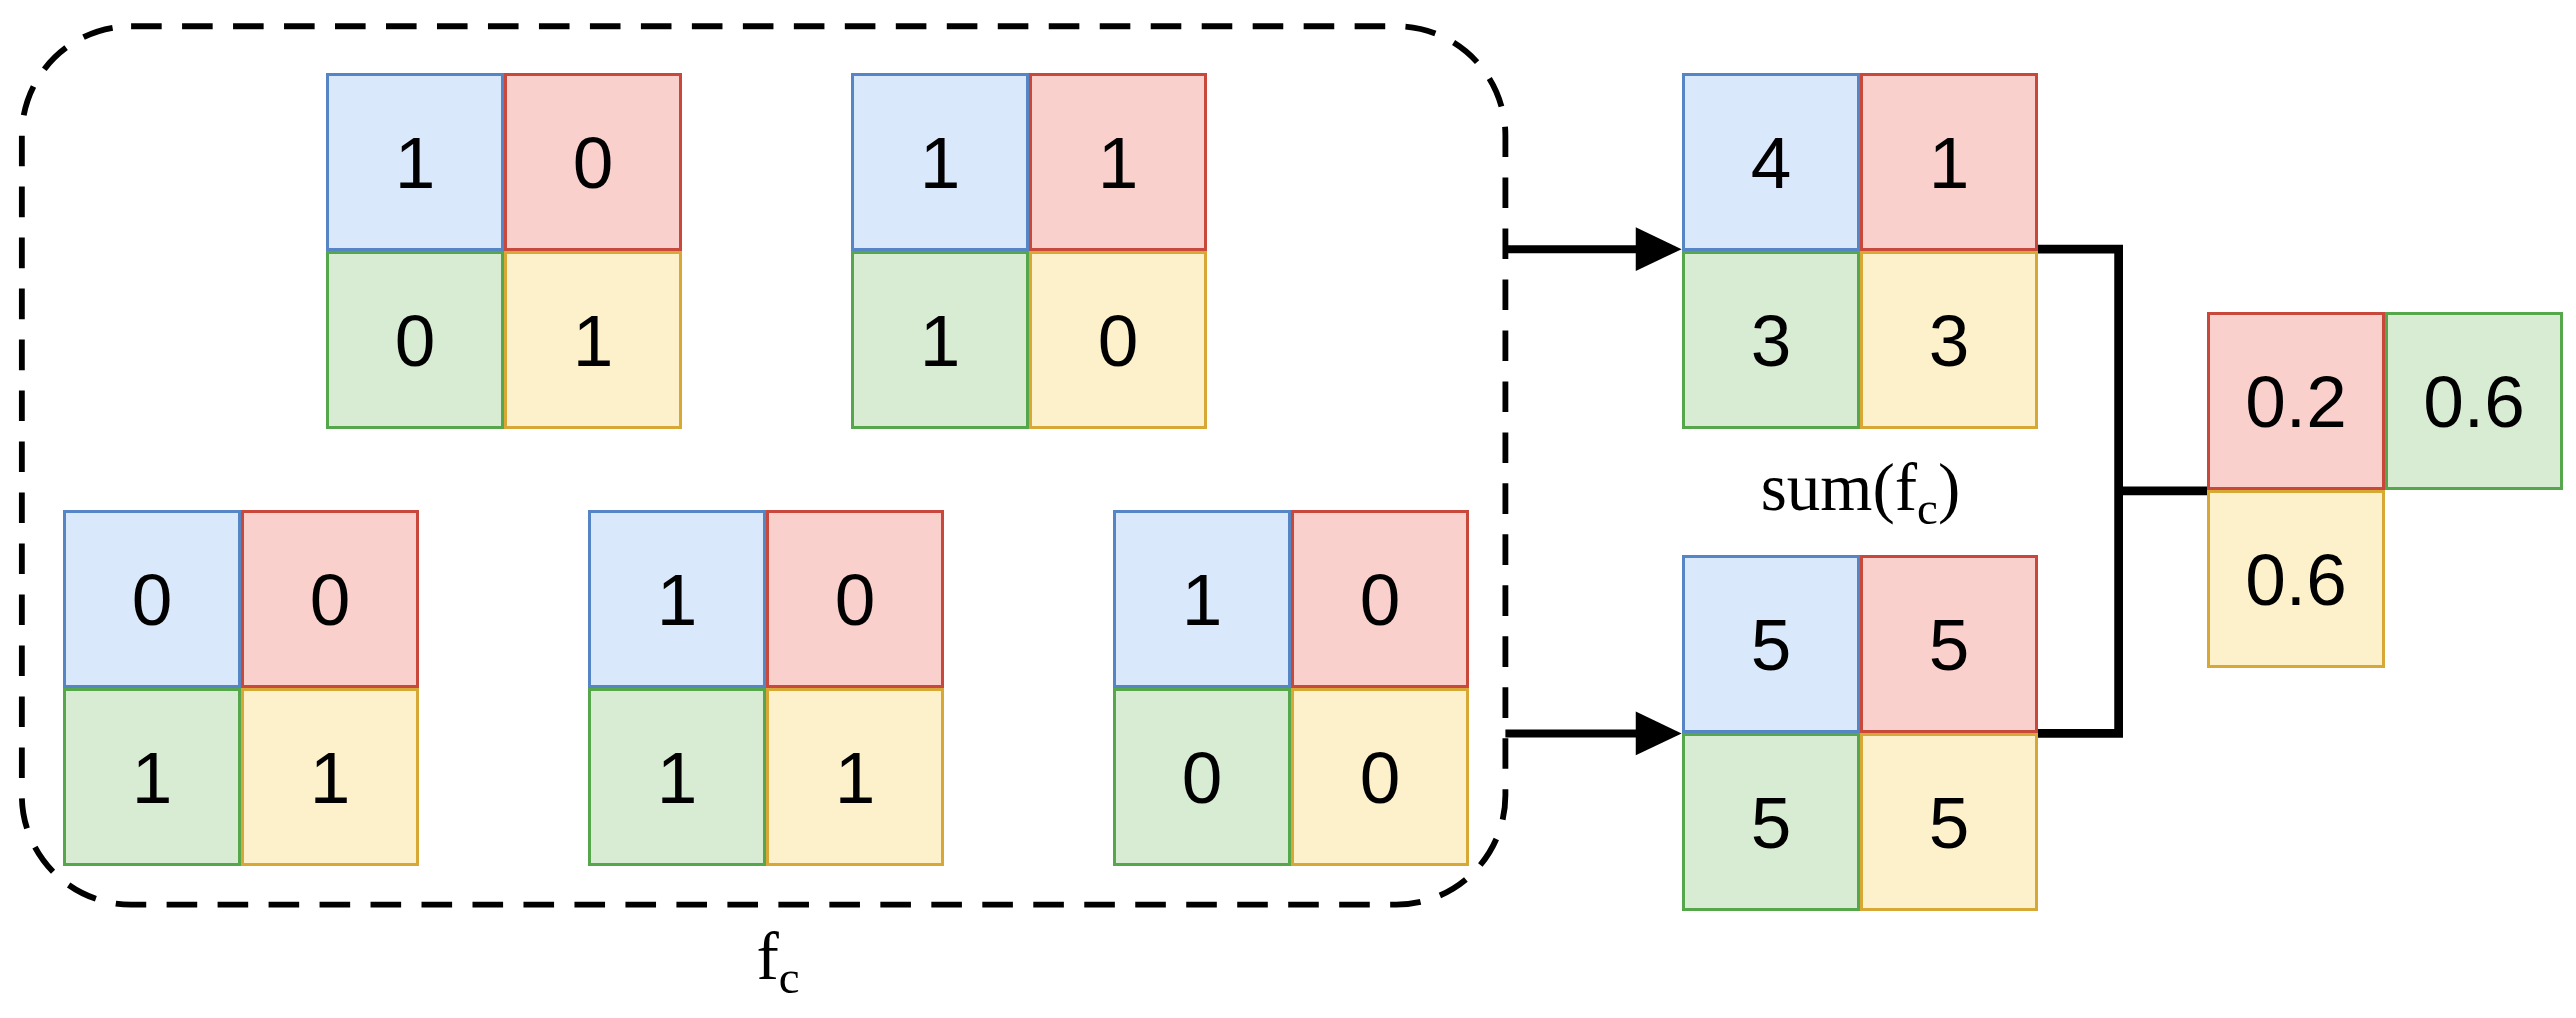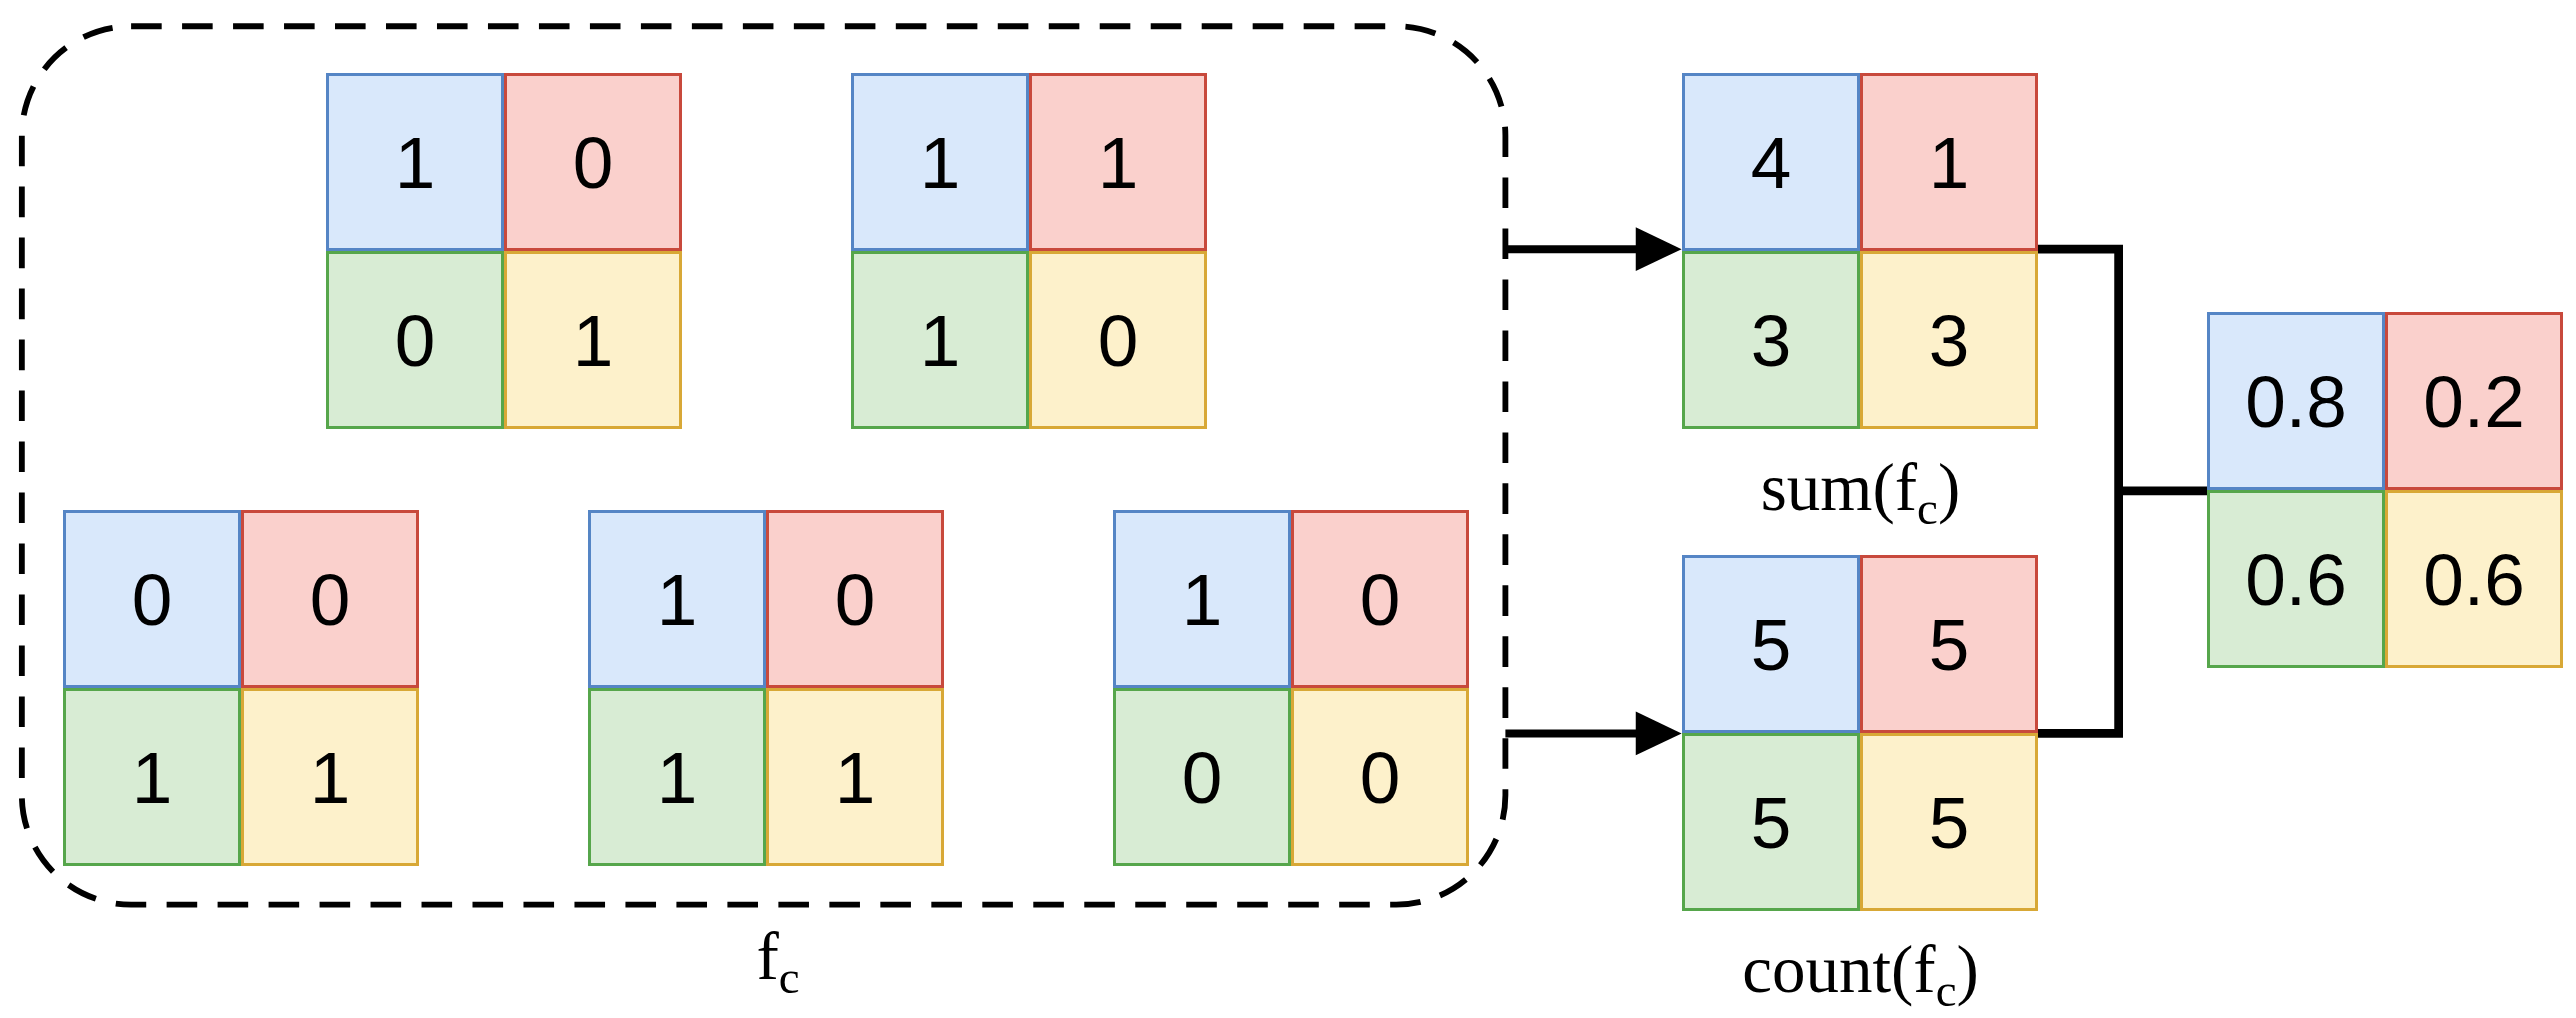--- a/index.html
+++ b/index.html
@@ -100,25 +100,21 @@
   <div class="label" style="left:1682px;top:450px;width:357px">
     <span>sum(f</span><sub>c</sub><span>)</span>
   </div>
 
   <div class="grid" style="left:1682px;top:555px">
     <div class="cell blue">5</div>
     <div class="cell red">5</div>
     <div class="cell green">5</div>
     <div class="cell yellow">5</div>
   </div>
-  <div class="label" style="left:1682px;top:932px;width:357px">
-    <span>count(f</span><sub>c</sub><span>)</span>
-  </div>
 
   <div class="grid" style="left:2207px;top:312px">
-    <div class="cell blue">0.8</div>
     <div class="cell red">0.2</div>
     <div class="cell green">0.6</div>
     <div class="cell yellow">0.6</div>
   </div>
 
 </div>
 
 
 </body></html>

